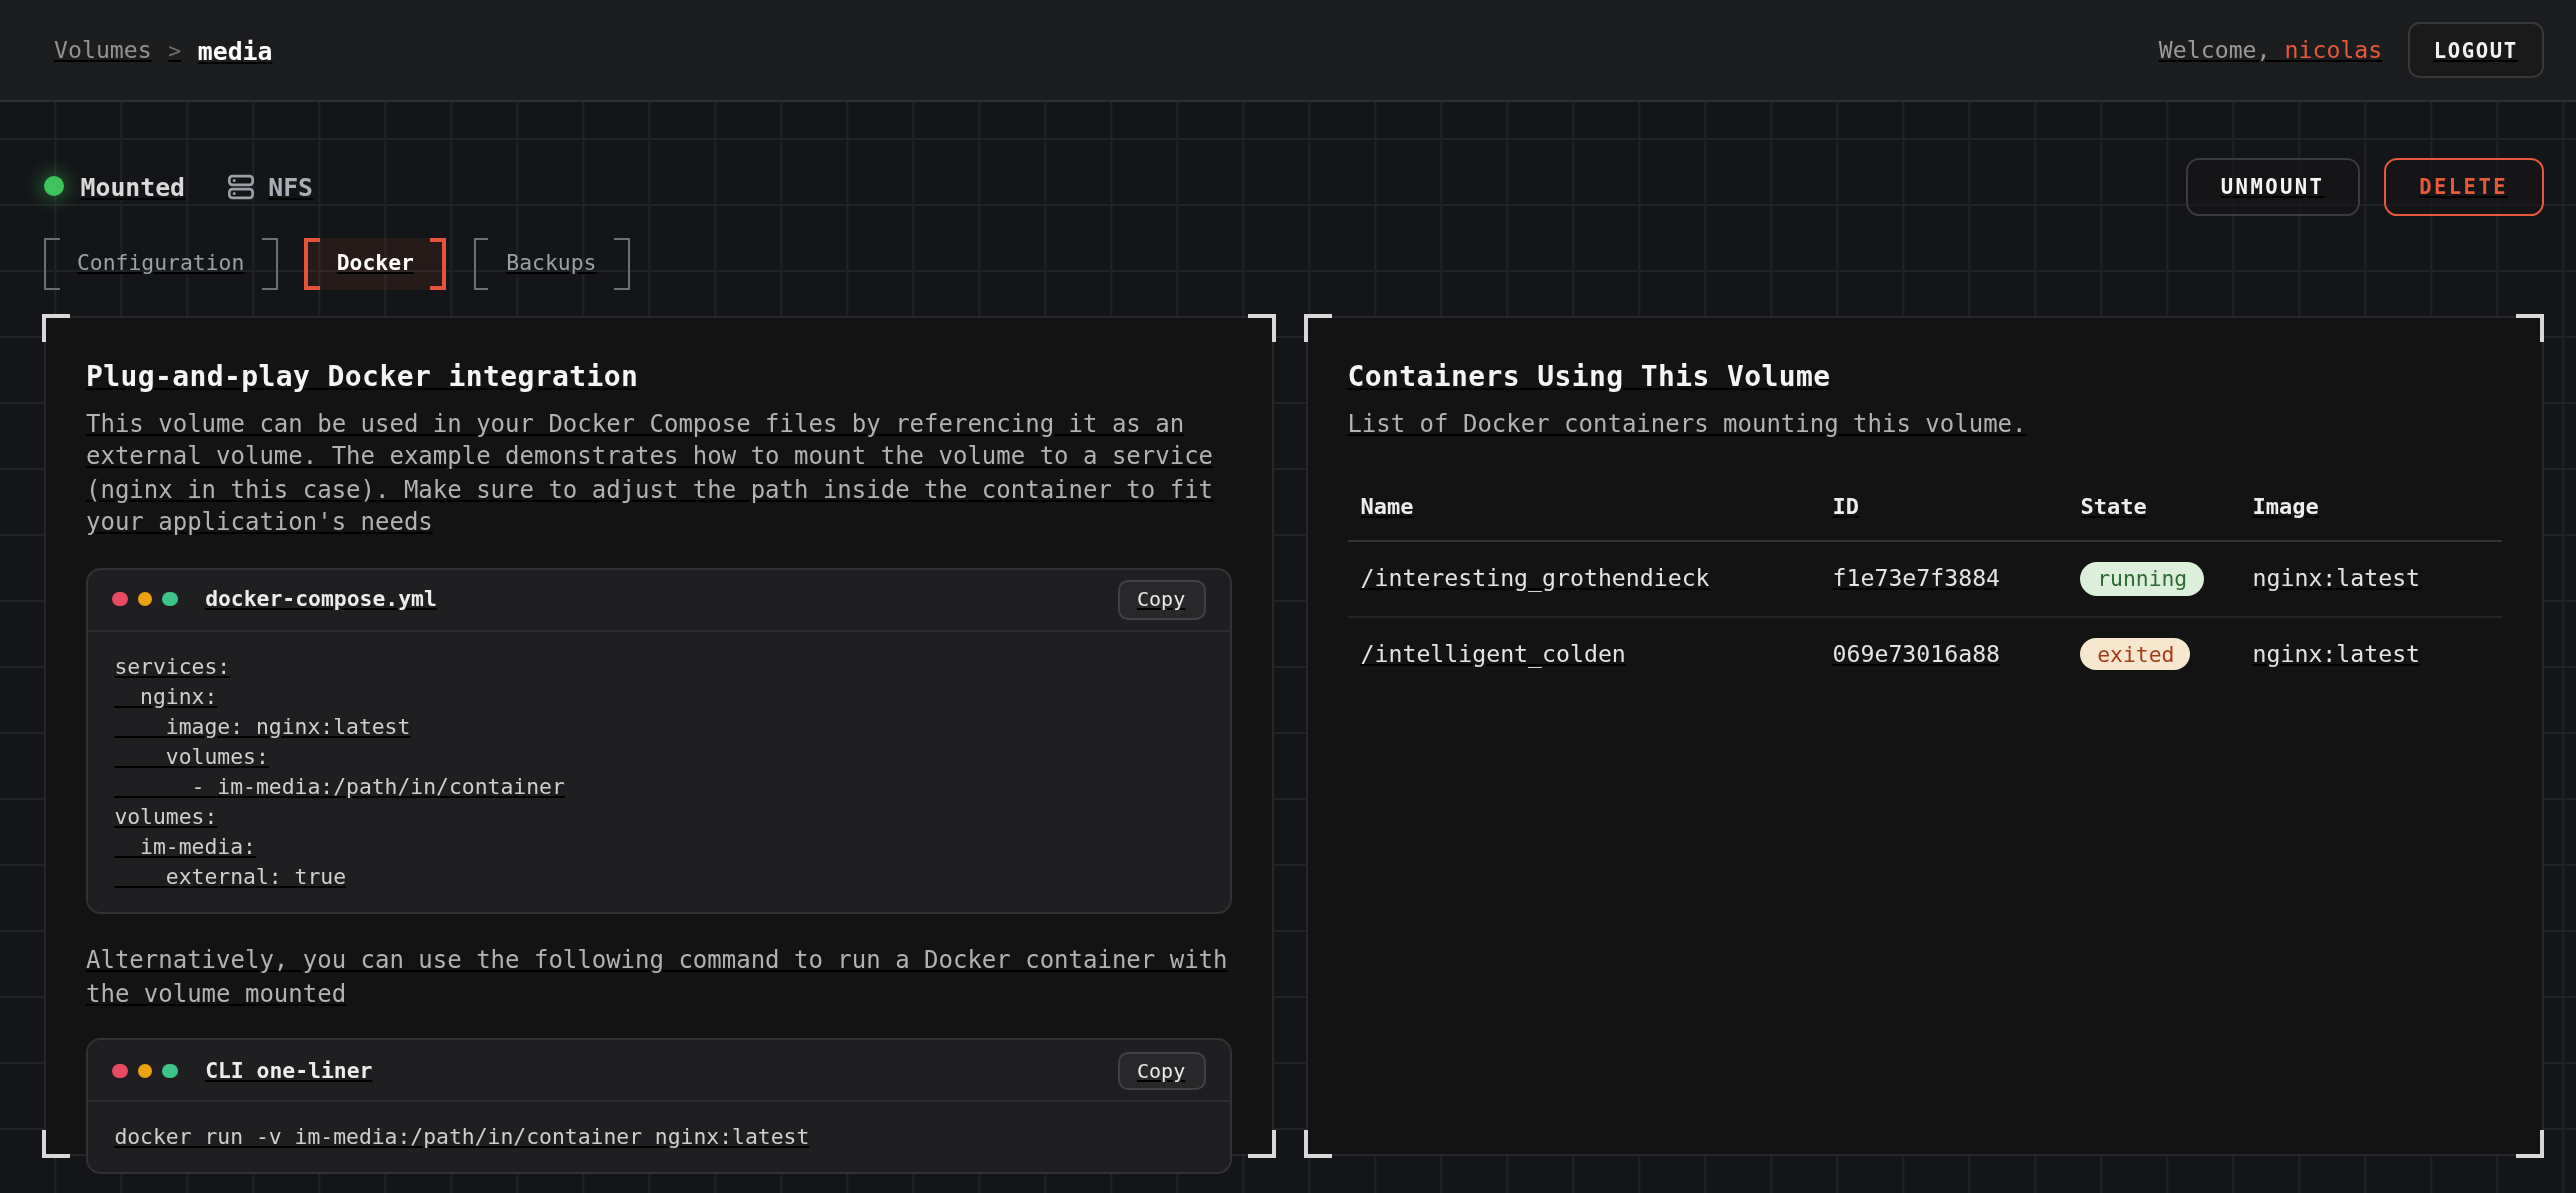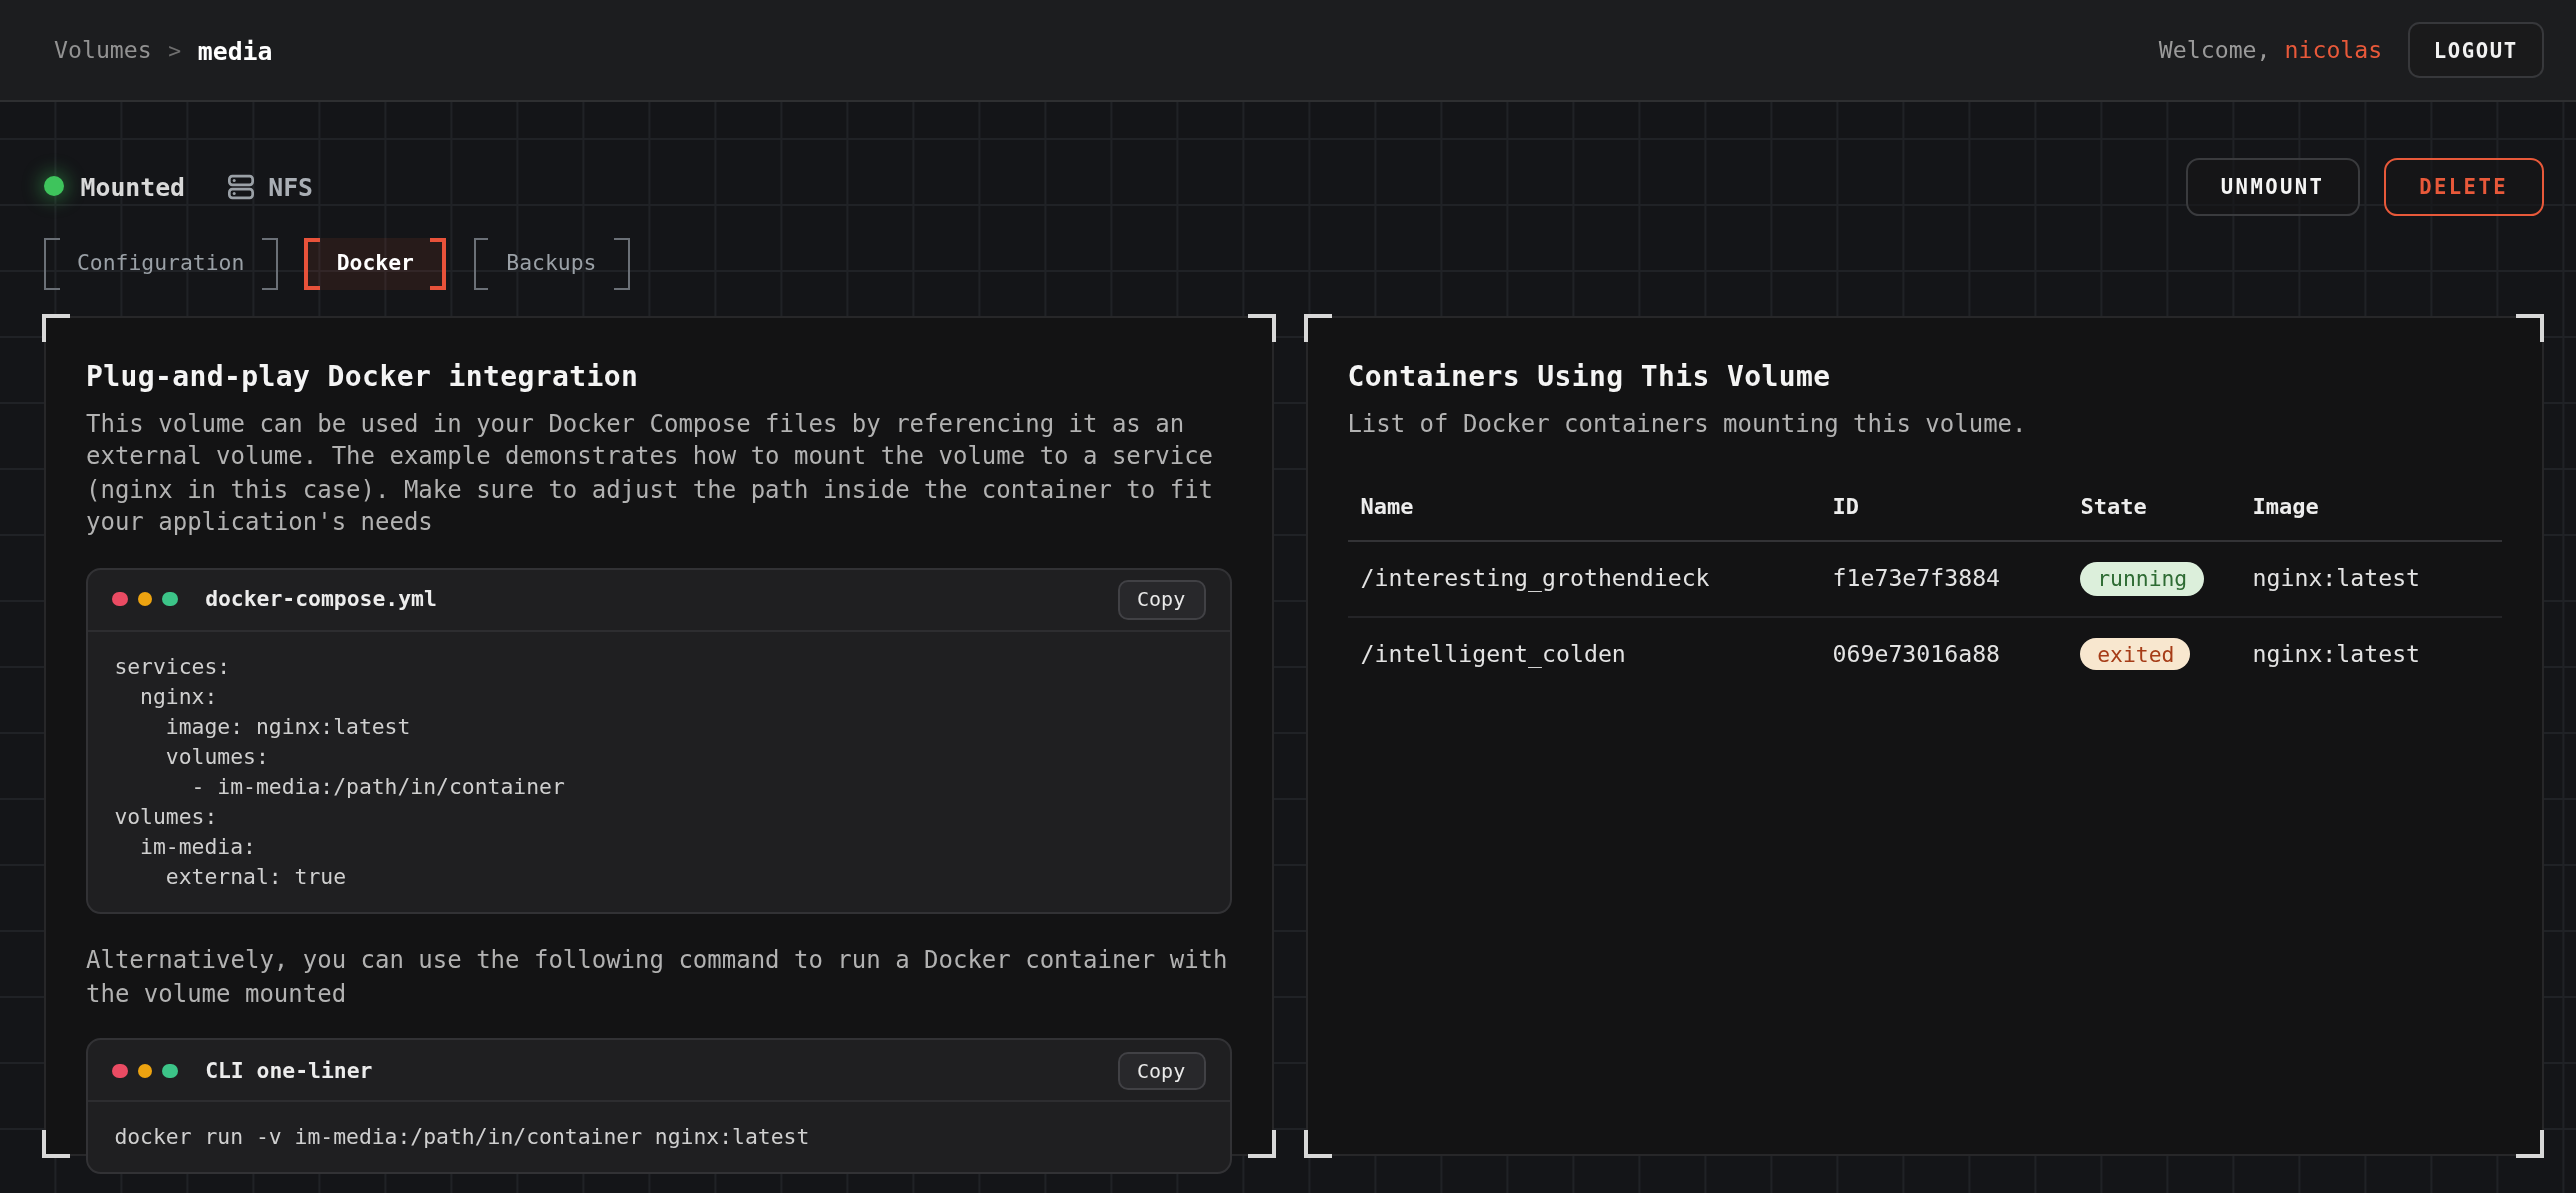--- a/index.html
+++ b/index.html
@@ -1,19 +1,19 @@
 <!DOCTYPE html>
 <html style="font-size:13.2px"><head>
 <meta charset="utf-8">
 <style>
   * { margin:0; padding:0; box-sizing:border-box; }
   html,body { background:#0f1012; }
   body { font-family:"DejaVu Sans Mono","Liberation Mono",monospace; }
 
-  .viewport { width:2576px; height:1194px; overflow:hidden; background:#4d7c0f; }
+  .viewport { width:2576px; height:1194px; overflow:hidden; background:#4d7c0f;text-decoration:underline; }
   .page { width:1288px; height:597px; transform:scale(2); transform-origin:0 0; background:#131416; color:#d6d6d6; }
 
   
   .topbar {
     height:51px; background:#1c1d1f; border-bottom:0.8px solid #2e2f31;
     display:flex; align-items:center; justify-content:space-between;
     padding:0 16.5px 0 27px;
   }
   .breadcrumb { display:flex; align-items:center; gap:8.3px; font-size:11.6px; }
   .crumb-parent { color:#929292; cursor:pointer; }

